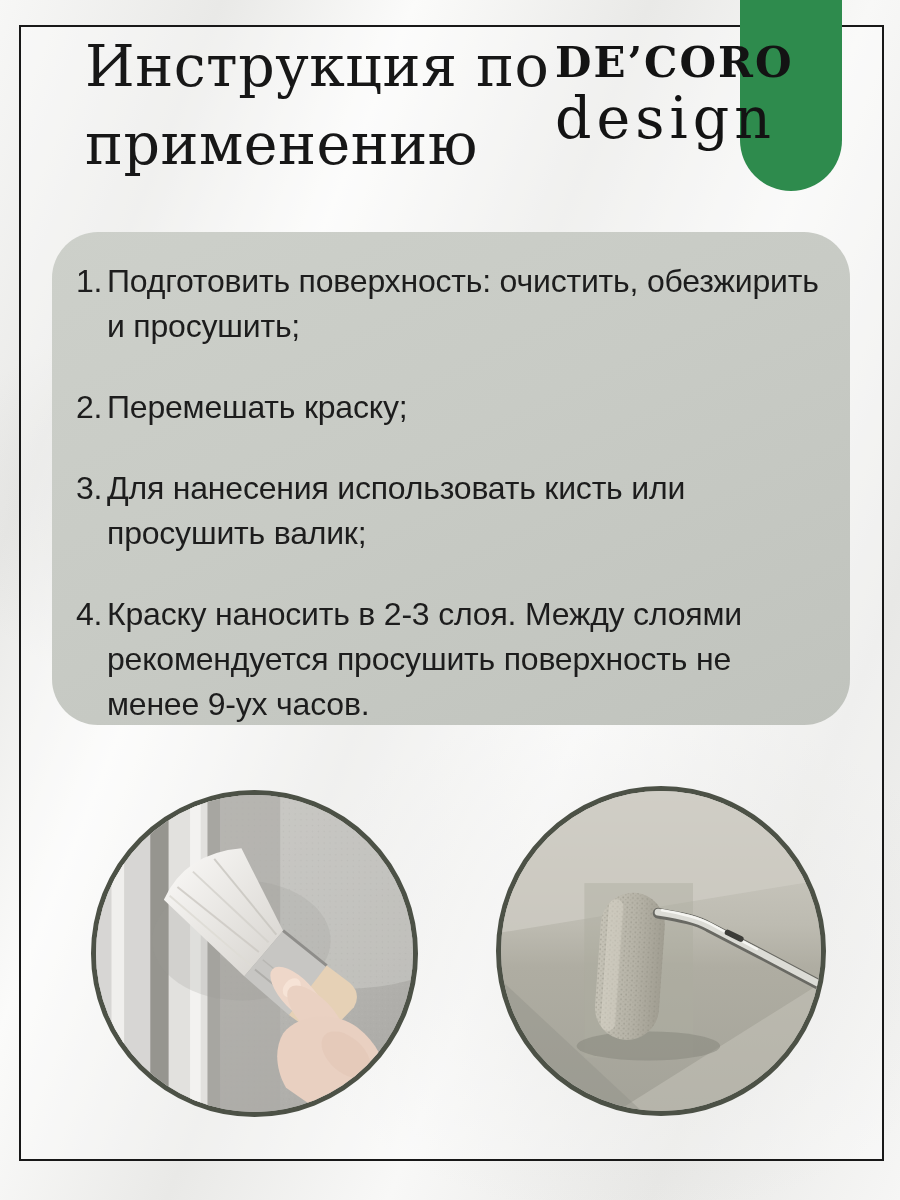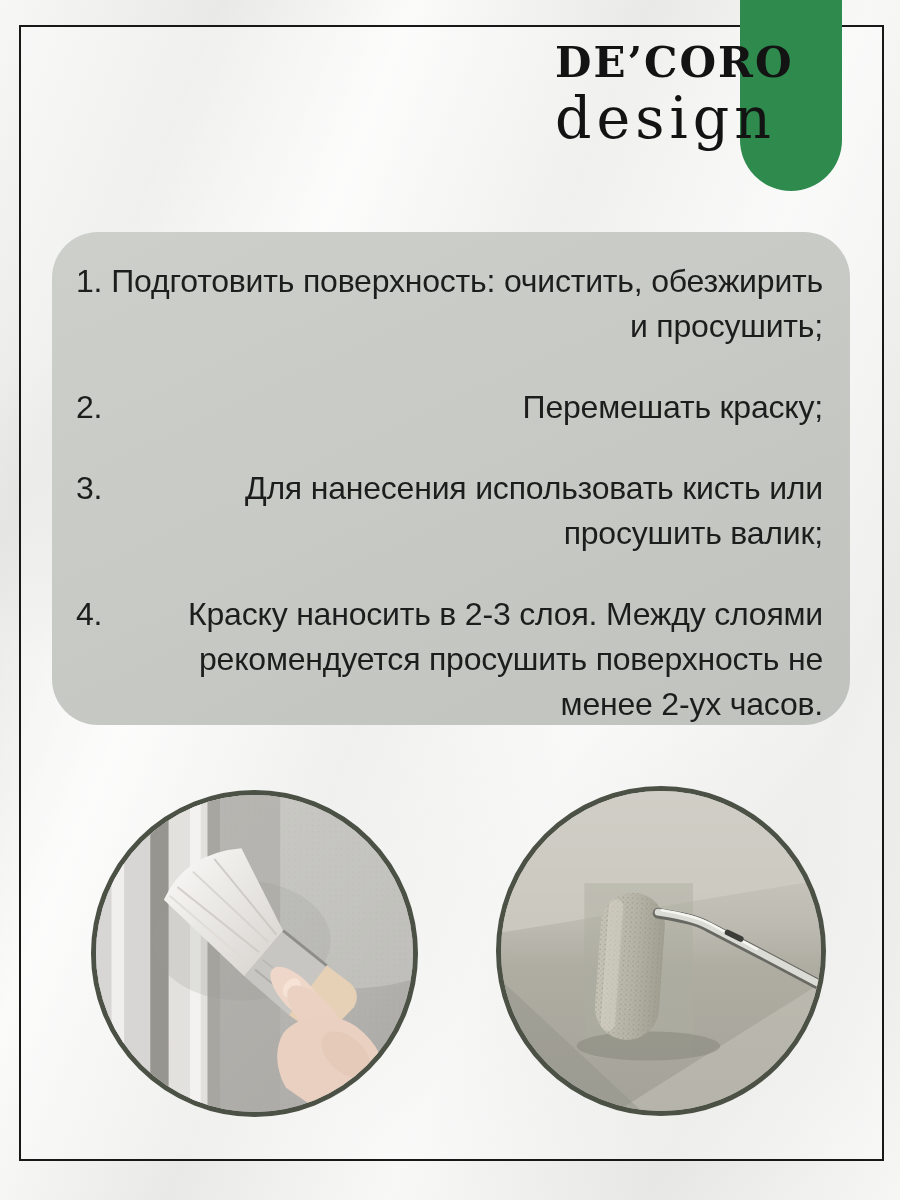--- a/index.html
+++ b/index.html
@@ -36,39 +36,43 @@
   .logo-sub{display:block;font-size:57px;font-weight:500;letter-spacing:5px;line-height:56px;margin-top:-4px;}
   
   .panel{position:absolute;left:52px;top:232px;width:798px;height:493px;z-index:2;
     box-sizing:border-box;border-radius:46px;padding:27px 22px 0 24px;
     background:linear-gradient(155deg,#cdd0ca 0%,#c8cbc5 45%,#c0c3bd 100%);}
   .ilist{list-style:none;margin:0;padding:0;}
   .item{display:flex;margin-bottom:36px;font-size:32px;line-height:45px;
     color:var(--text-dark);letter-spacing:-.2px;}
   .item:last-child{margin-bottom:0;}
   .num{flex:0 0 31px;width:31px;}
-  .txt{flex:1;max-width:716px;text-align:right;}
+  .txt{flex:1;max-width:716px;}
   
   .photo{position:absolute;z-index:2;margin:0;border-radius:50%;overflow:hidden;
     box-sizing:border-box;border:5px solid var(--photo-border);background:#b5b4b0;}
   .photo-left{left:91px;top:790px;width:327px;height:327px;}
   .photo-right{left:496px;top:786px;width:330px;height:330px;}
   .photo svg{display:block;width:100%;height:100%;}
 </style>
 </head>
 <body>
 
 <div class="page">
 
   <div class="streaks"></div>
 
   <div class="card"></div>
 
   <div class="green-pill"></div>
 
+  <h1 class="title">
+    <span>Инструкция по</span>
+    <span>применению</span>
+  </h1>
 
   <div class="logo">
     <span class="logo-name">DE’CORO</span>
     <span class="logo-sub">design</span>
   </div>
 
   <section class="panel">
     <ol class="ilist">
       <li class="item">
         <span class="num">1.</span>
@@ -77,21 +81,21 @@
       <li class="item">
         <span class="num">2.</span>
         <span class="txt">Перемешать краску;</span>
       </li>
       <li class="item">
         <span class="num">3.</span>
         <span class="txt">Для нанесения использовать кисть или просушить валик;</span>
       </li>
       <li class="item">
         <span class="num">4.</span>
-        <span class="txt">Краску наносить в 2-3 слоя. Между слоями рекомендуется просушить поверхность не менее 2-ух часов.</span>
+        <span class="txt">Краску наносить в 2-3 слоя. Между слоями рекомендуется просушить поверхность не менее 9-ух часов.</span>
       </li>
     </ol>
   </section>
 
   <figure class="photo photo-left">
     <svg viewBox="0 0 327 327" xmlns="http://www.w3.org/2000/svg">
       <defs>
         <linearGradient id="lwall" x1="0" y1="0" x2="1" y2="1">
           <stop offset="0" stop-color="#c9c7c4"></stop>
             <stop offset=".55" stop-color="#b8b7b3"></stop>

